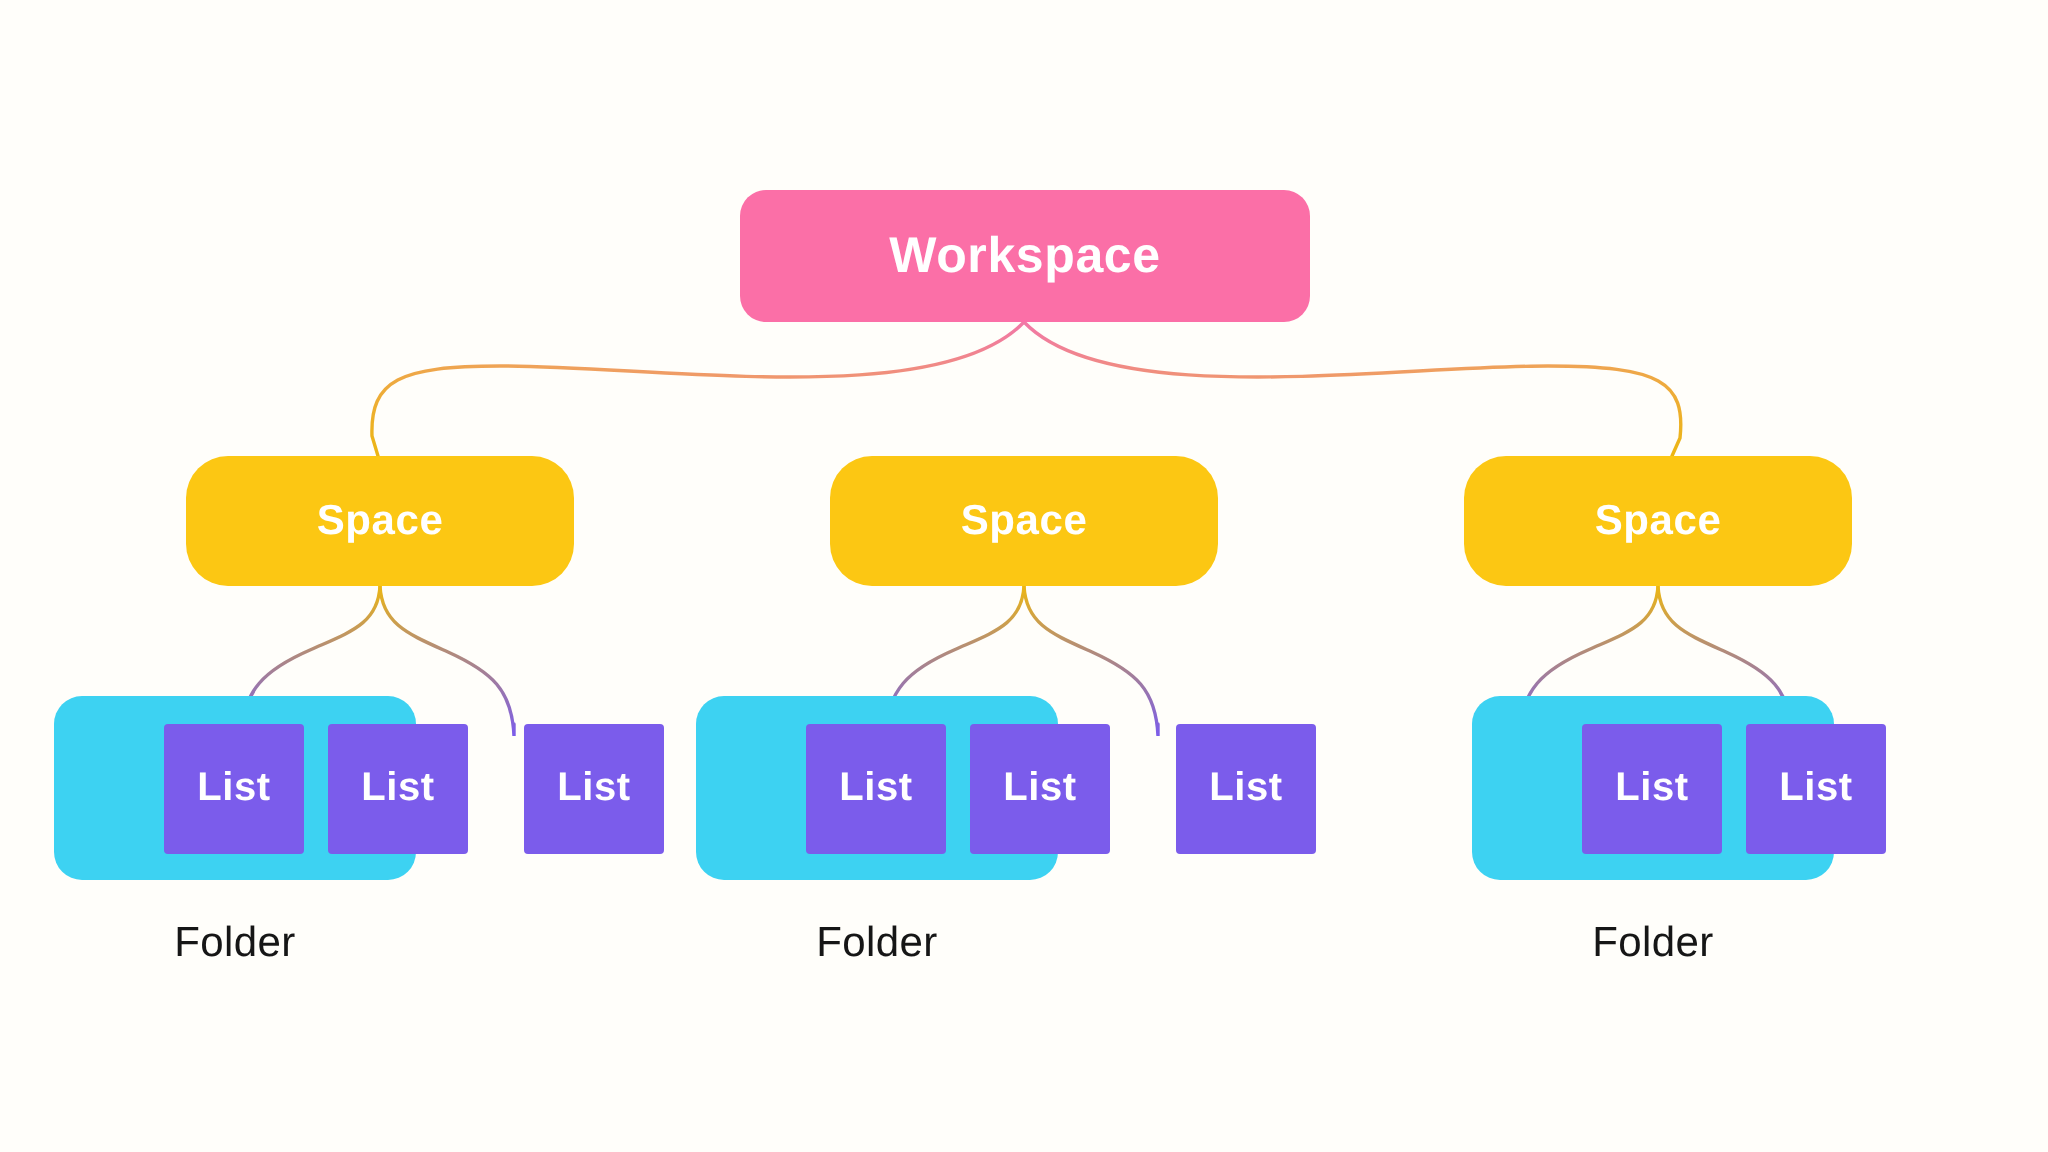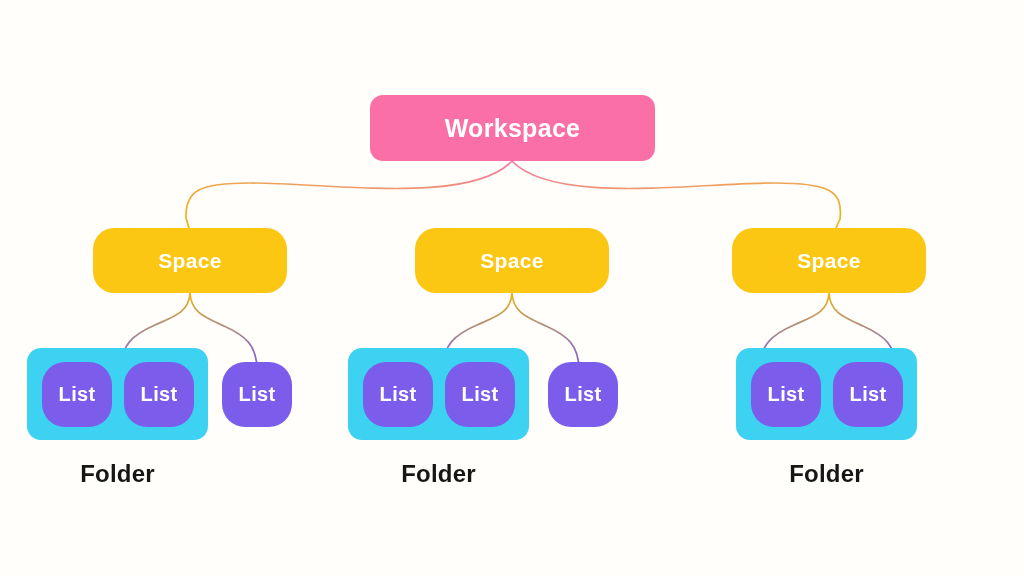--- a/index.html
+++ b/index.html
@@ -45,36 +45,37 @@
     border-radius: 13px;
     font-size: 25px;
   }
   .node-space {
     background: #FCC713;
     border-radius: 21px;
     font-size: 21px;
   }
   .node-list {
     background: #7B5CEB;
-    border-radius: 23px;
+    border-radius: 2px;
     font-size: 20px;
     z-index: 4;
+    margin-left: 40px;
   }
   .folder-box {
     position: absolute;
     background: #3DD2F2;
     border-radius: 14px;
     box-sizing: border-box;
     z-index: 2;
   }
   .folder-label {
     position: absolute;
     color: #161616;
-    font-size: 24px;
-    font-weight: bold;
+    font-size: 21px;
+    font-weight: normal;
     text-align: center;
     letter-spacing: 0.2px;
     z-index: 3;
   }
 </style>
 </head>
 <body>
 
 <div id="diagram">
 

